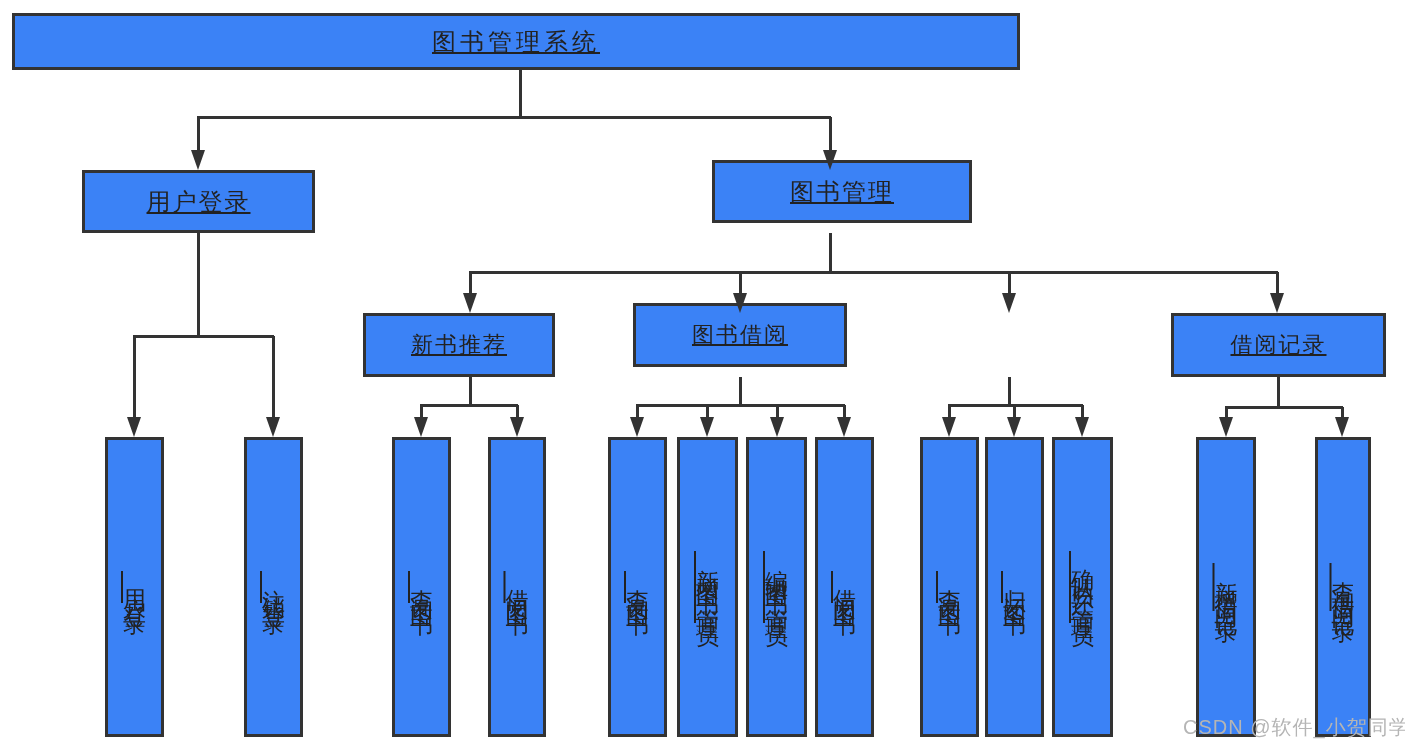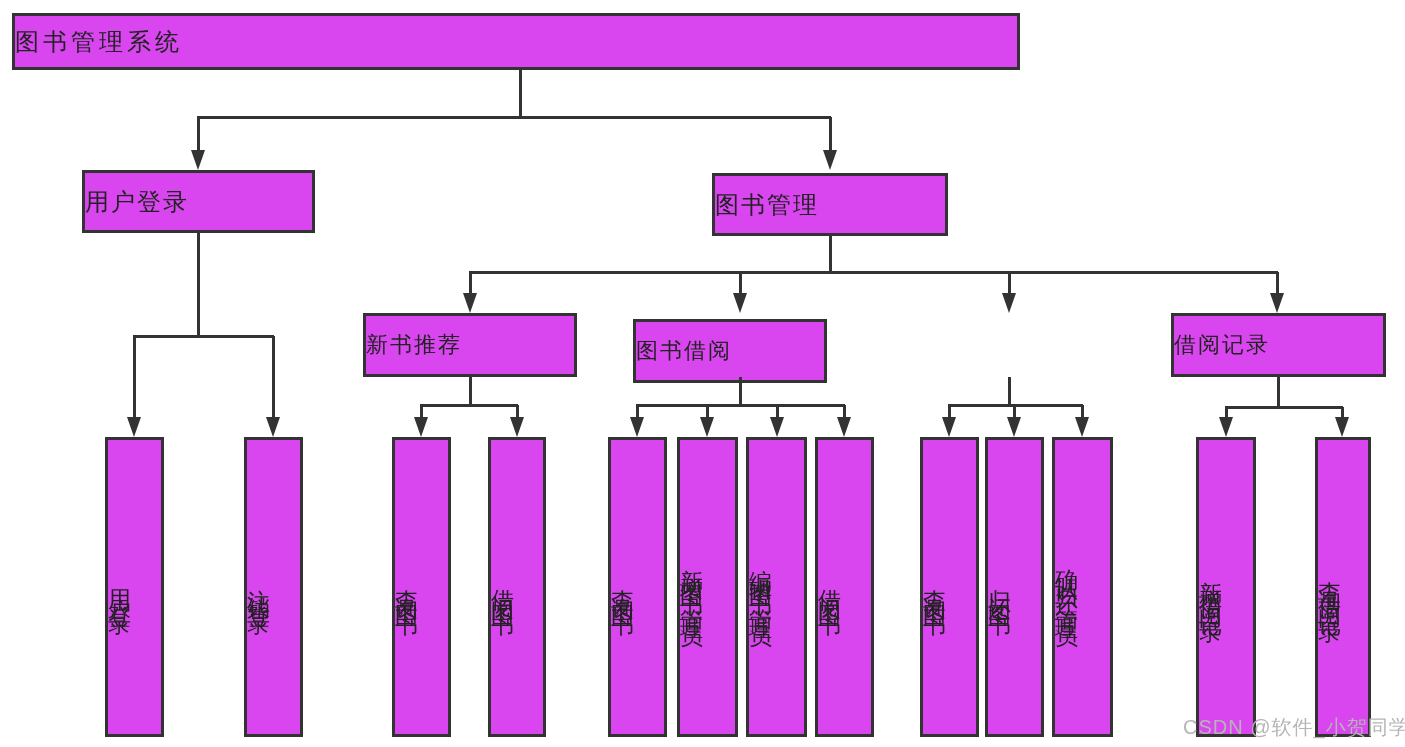--- a/index.html
+++ b/index.html
@@ -1,22 +1,22 @@
 <!DOCTYPE html>
 <html><head>
 <meta charset="utf-8">
 <style>
   html,body{margin:0;padding:0;background:#fff;}
   #canvas{
     position:relative;width:1405px;height:747px;background:#ffffff;overflow:hidden;
     font-family:"Liberation Sans","DejaVu Sans",sans-serif;
   }
   .node{
-    position:absolute;box-sizing:border-box;border:3px solid #333333;background:#d946ef;
-    display:flex;align-items:center;color:#222222;
+    position:absolute;box-sizing:border-box;border:3px solid #333333;background:#3b82f6;
+    display:flex;align-items:center;justify-content:center;color:#222222;text-decoration:underline;
   }
   .node.lv1{font-size:24px;letter-spacing:4px;}
   .node.lv2{font-size:24px;letter-spacing:2px;}
   .node.lv3{font-size:22px;letter-spacing:2px;}
   .node.leaf span{
     writing-mode:vertical-rl;text-orientation:mixed;
     font-size:23px;letter-spacing:8px;line-height:1;
   }
   .line{position:absolute;background:#333333;}
   .head{
@@ -33,27 +33,27 @@
 <body>
 
 <div id="canvas">
   <div class="watermark" style="color: rgb(181, 181, 181);">CSDN @软件_小贺同学</div>
 <div class="node lv1" style="left: 12px; top: 13px; width: 1008px; height: 57px;">
       <span>图书管理系统</span>
     </div>
     <div class="node lv2" style="left: 82px; top: 170px; width: 233px; height: 63px;">
       <span>用户登录</span>
     </div>
-    <div class="node lv2" style="left: 712px; top: 173px; width: 236px; height: 63px;">
+    <div class="node lv2" style="left: 712px; top: 160px; width: 260px; height: 63px;">
       <span>图书管理</span>
     </div>
-    <div class="node lv3" style="left: 363px; top: 313px; width: 214px; height: 64px;">
+    <div class="node lv3" style="left: 363px; top: 313px; width: 192px; height: 64px;">
       <span>新书推荐</span>
     </div>
-    <div class="node lv3" style="left: 633px; top: 319px; width: 194px; height: 64px;">
+    <div class="node lv3" style="left: 633px; top: 303px; width: 214px; height: 64px;">
       <span>图书借阅</span>
     </div>
     <div class="node lv3" style="left: 1171px; top: 313px; width: 215px; height: 64px;">
       <span>借阅记录</span>
     </div>
     <div class="node lv4 leaf" style="left: 105px; top: 437px; width: 59px; height: 300px;">
       <span>用户登录</span>
     </div>
     <div class="node lv4 leaf" style="left: 244px; top: 437px; width: 59px; height: 300px;">
       <span>注销登录</span>

